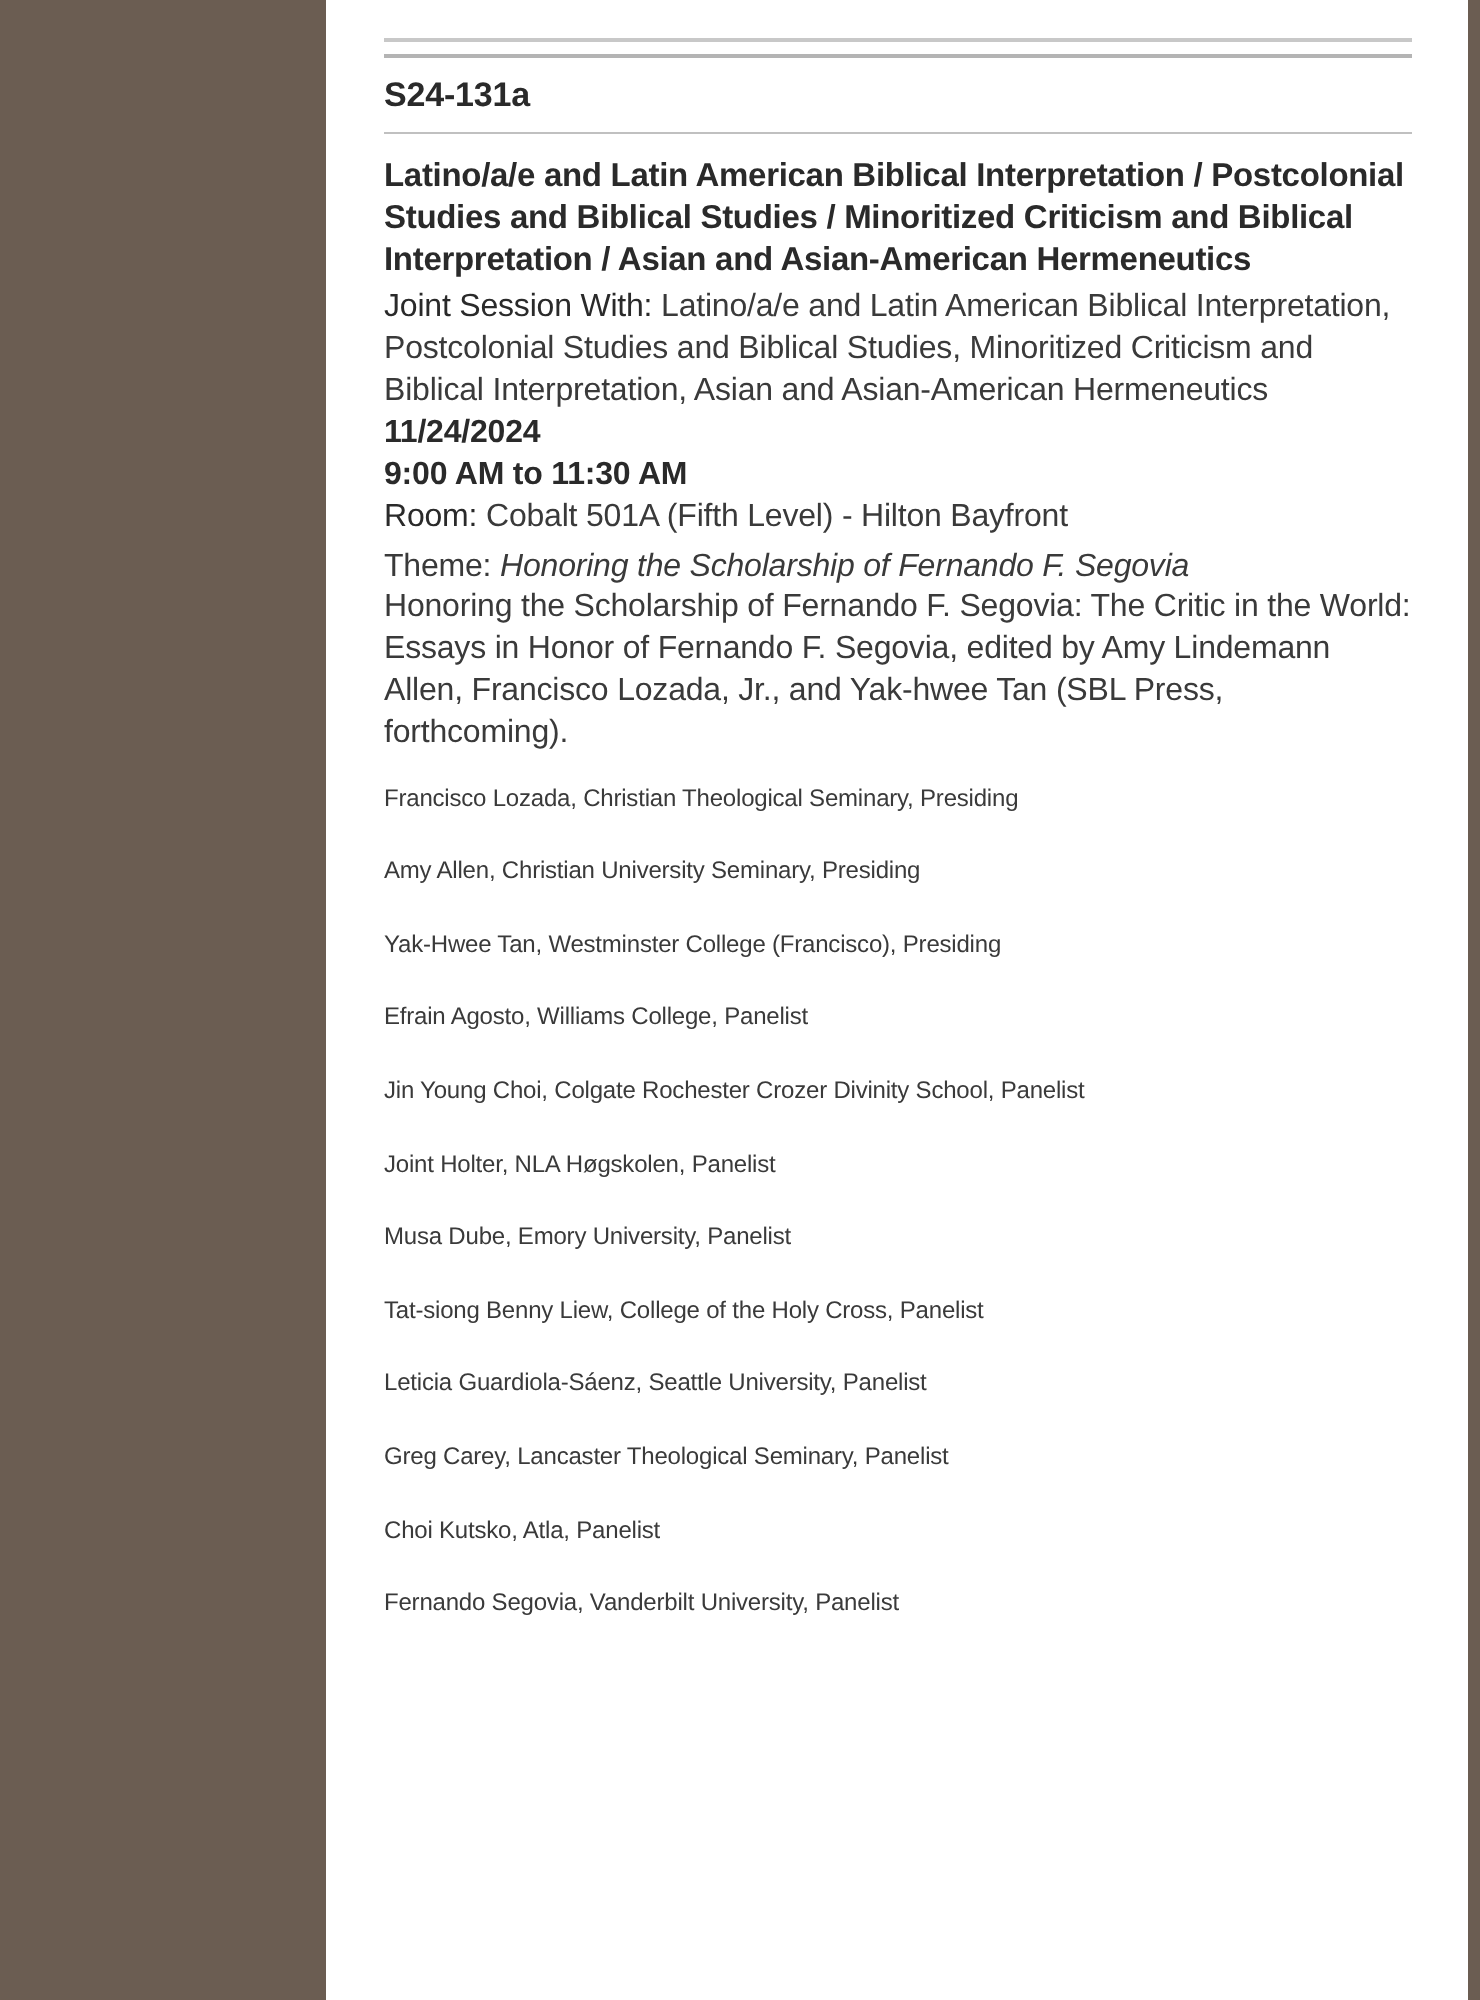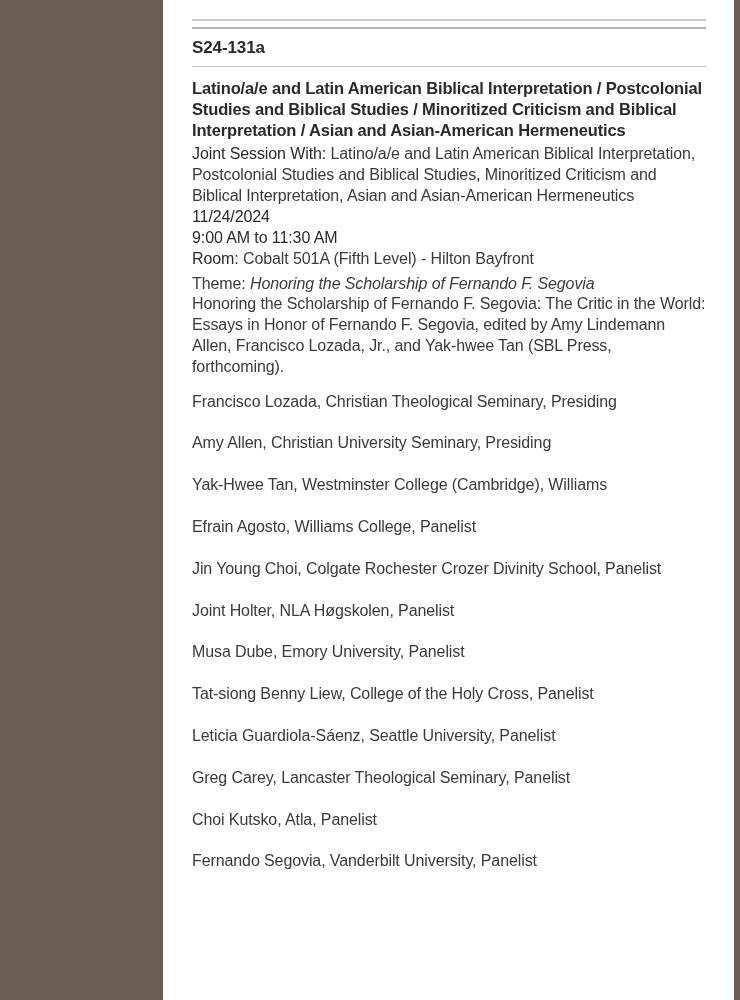--- a/index.html
+++ b/index.html
@@ -85,39 +85,39 @@
     letter-spacing: -0.1px;
   }
   .meta-line {
     display: block;
   }
   .lbl {
     font-weight: normal;
     color: #2a2a2a;
   }
   .strong-line {
-    font-weight: normal;
+    font-weight: bold;
     color: #2a2a2a;
     display: block;
   }
   .theme-block {
     font-size: 16px;
     color: #3a3a3a;
     line-height: 1.30;
     margin-top: 4px;
     letter-spacing: -0.1px;
   }
   .theme-title {
     font-style: italic;
   }
   .participants {
     margin-top: 14px;
   }
   .participant {
-    font-size: 16px;
+    font-size: 12px;
     color: #3a3a3a;
     line-height: 1.30;
     margin-bottom: 21px;
     letter-spacing: -0.1px;
   }
 </style>
 </head>
 <body>
 
 <div class="viewport">
@@ -145,21 +145,21 @@
 
     <div class="theme-block">
       <span>Theme:</span>
       <span class="theme-title">Honoring the Scholarship of Fernando F. Segovia</span><br>
       <span>Honoring the Scholarship of Fernando F. Segovia: The Critic in the World: Essays in Honor of Fernando F. Segovia, edited by Amy Lindemann Allen, Francisco Lozada, Jr., and Yak-hwee Tan (SBL Press, forthcoming).</span>
     </div>
 
     <div class="participants">
       <div class="participant">Francisco Lozada, Christian Theological Seminary, Presiding</div>
       <div class="participant">Amy Allen, Christian University Seminary, Presiding</div>
-      <div class="participant">Yak-Hwee Tan, Westminster College (Cambridge), Williams</div>
+      <div class="participant">Yak-Hwee Tan, Westminster College (Francisco), Presiding</div>
       <div class="participant">Efrain Agosto, Williams College, Panelist</div>
       <div class="participant">Jin Young Choi, Colgate Rochester Crozer Divinity School, Panelist</div>
       <div class="participant">Joint Holter, NLA Høgskolen, Panelist</div>
       <div class="participant">Musa Dube, Emory University, Panelist</div>
       <div class="participant">Tat-siong Benny Liew, College of the Holy Cross, Panelist</div>
       <div class="participant">Leticia Guardiola-Sáenz, Seattle University, Panelist</div>
       <div class="participant">Greg Carey, Lancaster Theological Seminary, Panelist</div>
       <div class="participant">Choi Kutsko, Atla, Panelist</div>
       <div class="participant">Fernando Segovia, Vanderbilt University, Panelist</div>
     </div>

